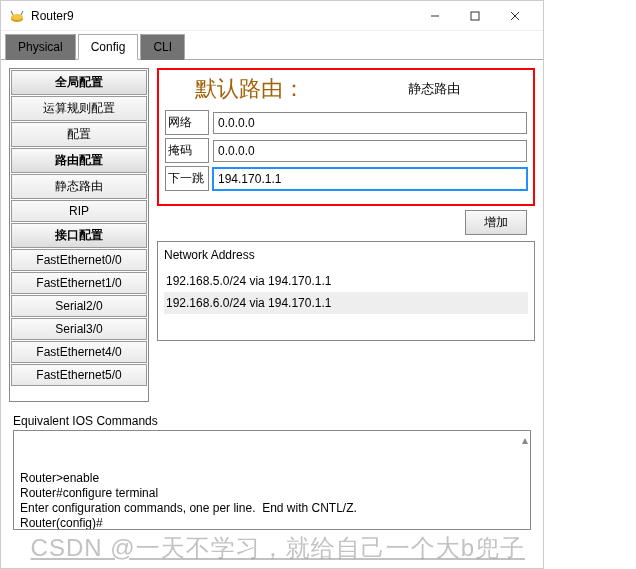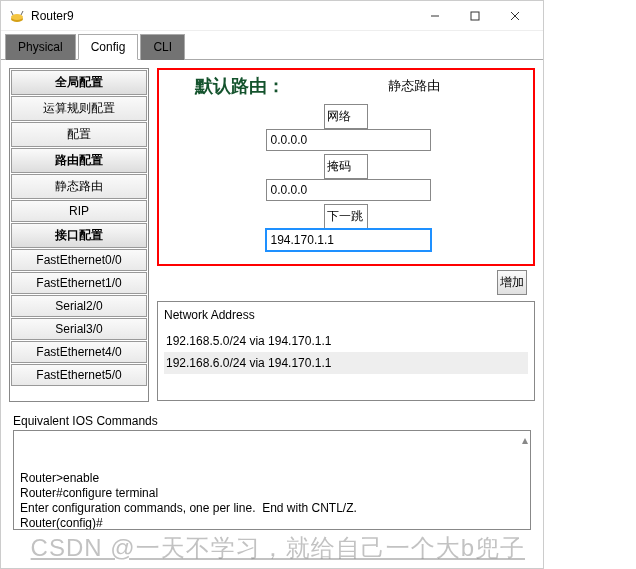--- a/index.html
+++ b/index.html
@@ -11,27 +11,27 @@
 .titlebar .winbtn { width: 40px; height: 28px; display: flex; align-items: center; justify-content: center; cursor: pointer; }
 .tabs { display: flex; border-bottom: 1px solid #aaa; padding-left: 4px; margin-top: 2px; }
 .tab { padding: 5px 12px; border: 1px solid #aaa; border-bottom: none; margin-right: 2px; background: #737373; cursor: pointer; position: relative; top: 1px; }
 .tab.active { background: #fff; border-bottom: 1px solid #fff; }
 .content { display: flex; padding: 8px; gap: 8px; height: 350px; }
 .sidebar { width: 140px; border: 1px solid #888; padding: 1px; overflow: auto; }
 .sidebar-header { background: linear-gradient(#fafafa,#ddd); border: 1px solid #999; text-align: center; padding: 3px 13px; font-weight: bold; margin-bottom: 1px; }
 .sidebar-item { background: linear-gradient(#fafafa,#e9e9e9); border: 1px solid #999; text-align: center; padding: 3px 0; margin-bottom: 1px; cursor: pointer; }
 .main { flex: 1; position: relative; }
 .redbox { border: 2px solid #ff0000; padding: 4px 6px 10px; margin-bottom: 4px; }
-.annotation { color: #14532d; font-weight: bold; font-size: 18px; display: inline-block; margin-left: 30px; vertical-align: middle; }
+.annotation { color: #a16207; font-weight: normal; font-size: 22px; display: inline-block; margin-left: 30px; vertical-align: middle; }
 .section-title { display: inline-block; margin-left: 100px; font-size: 13px; vertical-align: middle; }
-.form-row { display: flex; align-items: center; margin: 3px 0; flex-direction: column; }
+.form-row { display: flex; align-items: center; margin: 3px 0; }
 .form-row label { width: 44px; border: 1px solid #888; padding: 3px 2px; text-align: left; background: #fff; }
 .form-row input { flex: 1; border: 1px solid #888; padding: 3px 4px; margin-left: 4px; }
 .form-row input.active { border: 1px solid #1e90ff; outline: 1px solid #1e90ff; }
-.btn { background: linear-gradient(#fafafa,#e0e0e0); border: 1px solid #888; padding: 3px 2px; cursor: pointer; }
+.btn { background: linear-gradient(#fafafa,#e0e0e0); border: 1px solid #888; padding: 3px 18px; cursor: pointer; }
 .btn-row { text-align: right; margin: 4px 8px 6px 0; }
 .listbox { border: 1px solid #888; height: 100px; padding: 6px; margin: 0 0 6px 0; }
 .listbox-header { font-size: 12px; margin-bottom: 8px; }
 .list-item { padding: 4px 2px; }
 .list-item.alt { background: #eee; }
 .ios-label { margin: 4px 8px 2px 12px; font-size: 12px; }
 .ios-box { border: 1px solid #888; margin: 0 12px 8px 12px; height: 100px; padding: 4px 6px; overflow: auto; position: relative; font-family: "Courier New", monospace; font-size: 12px; white-space: pre; }
 .ios-pad { height: 36px; }
 .scroll-icon { position: absolute; right: 2px; top: 2px; color: #888; }
 .watermark { position: absolute; right: 18px; bottom: 4px; color: rgba(120,120,120,0.45); font-size: 24px; letter-spacing: 1px; pointer-events: none; text-decoration: underline; }

